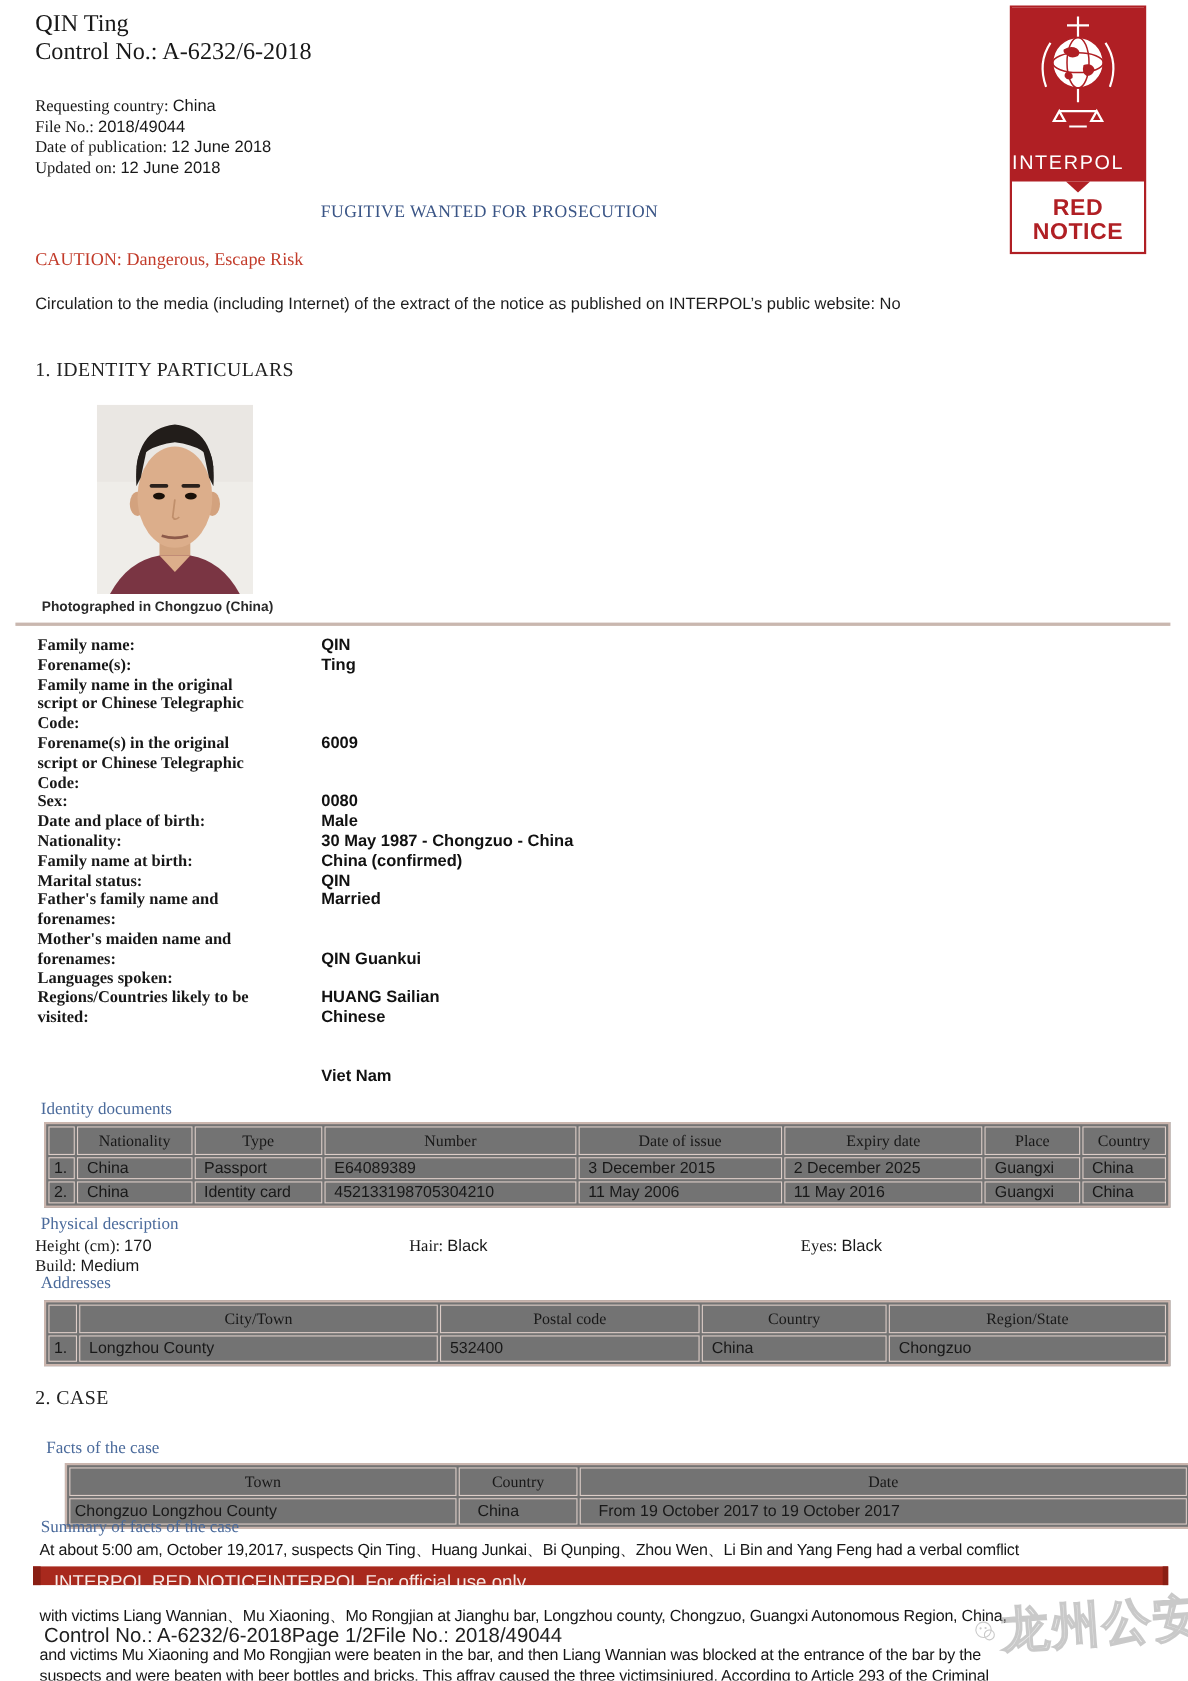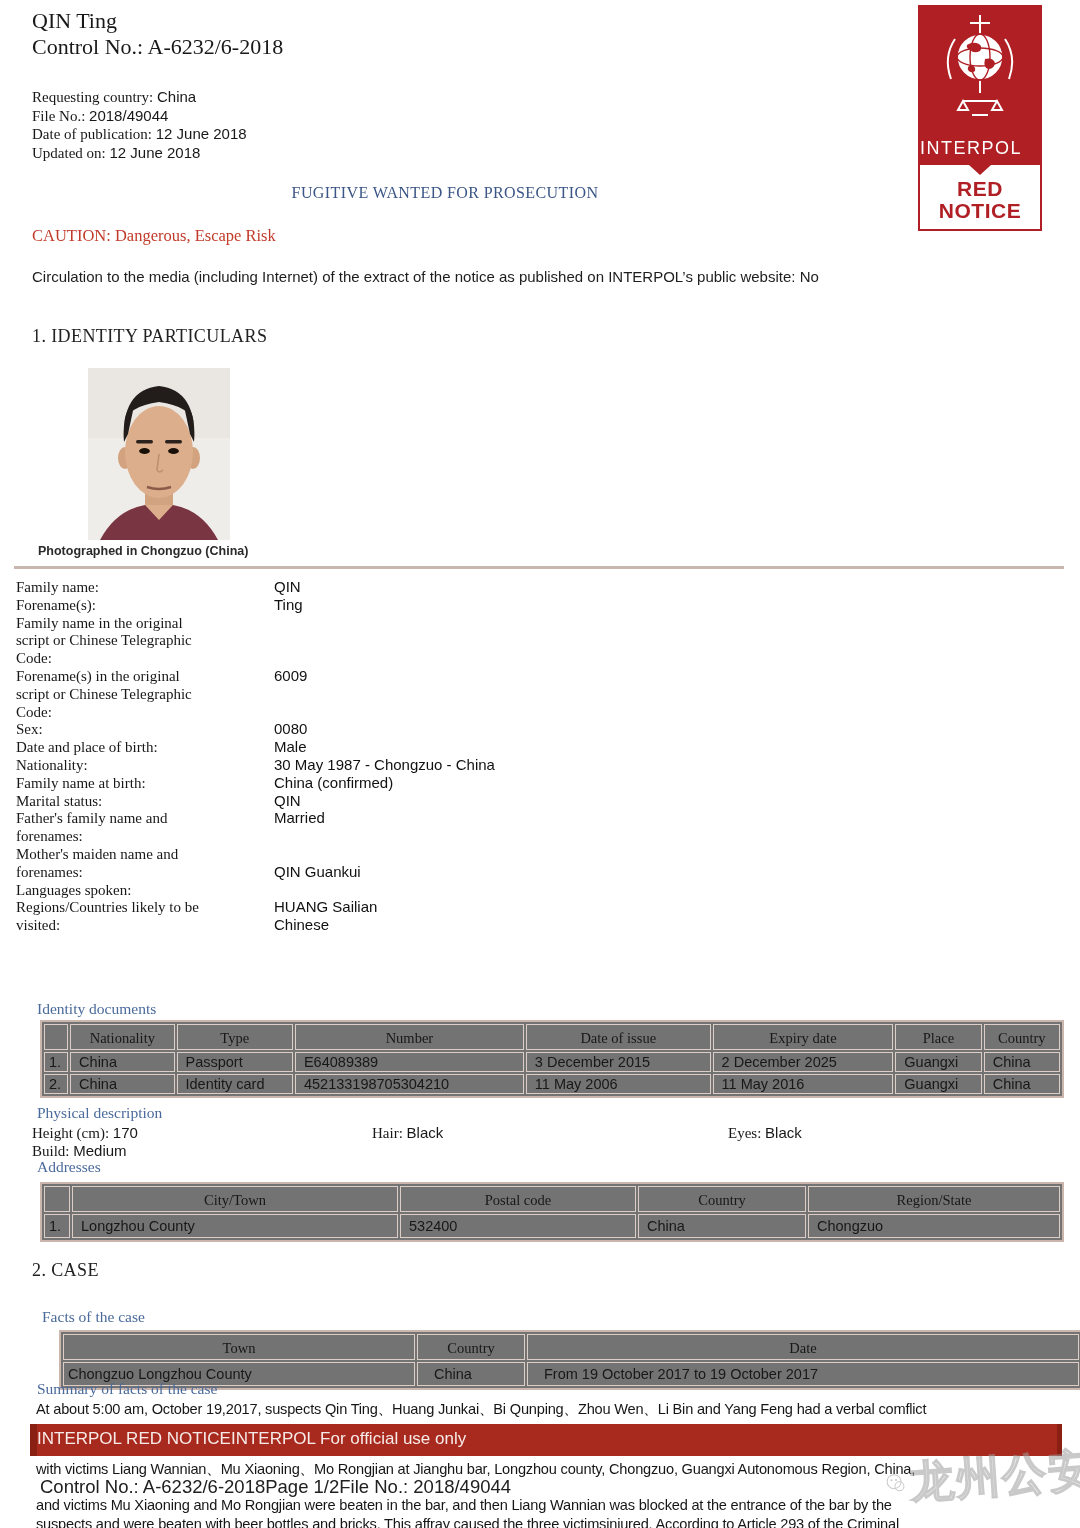--- a/index.html
+++ b/index.html
@@ -35,21 +35,21 @@
   .circulation{left:32px;top:268px;font-size:15px;color:#1d1d1d;}
   .h-main{font-size:18px;letter-spacing:.4px;color:#222;}
   .h-sub{font-size:15.5px;color:var(--subheading-blue);}
 
   
   .photo{left:88px;top:368px;width:142px;height:172px;}
   .photo-caption{left:38px;top:544px;font-size:12.5px;font-weight:600;color:#2a2a2a;}
   .divider{left:14px;top:566px;width:1050px;height:3px;background:#c9b7af;}
 
   
-  .id-lines{left:16px;top:578px;width:1000px;}
+  .id-lines{left:34px;top:578px;width:1000px;font-weight:bold;}
   .id-line{line-height:17.8px;font-size:15px;white-space:nowrap;height:17.8px;}
   .id-label{display:inline-block;width:258px;}
   .id-value{color:#111;}
 
   
   table.doc-table{border-collapse:separate;border-spacing:2px;background:#737373;
         border:2px solid var(--table-border-outer);table-layout:fixed;}
   .doc-table th{border:1px solid var(--table-border-inner);font-family:"Liberation Serif",serif;
         font-size:14.5px;font-weight:normal;text-align:center;padding:5px 2px 2px 2px;vertical-align:bottom;}
   .doc-table td{border:1px solid var(--table-border-inner);
@@ -79,24 +79,24 @@
   .sum-line{left:36px;font-size:14.6px;letter-spacing:-0.2px;white-space:nowrap;
         font-family:"Liberation Sans","DejaVu Sans",sans-serif;color:#161616;}
   .sum1{top:1400px;}
   .sum2{top:1460px;}
   .sum3{top:1497px;}
   .sum4{top:1516px;}
   .footer-line{left:40px;top:1476px;font-size:18.5px;white-space:nowrap;
         font-family:"Liberation Sans","DejaVu Sans",sans-serif;color:#202020;}
 
   
-  .banner{left:30px;top:1424px;width:1032px;height:32px;background:var(--banner-red);
+  .banner{left:30px;top:1424px;width:1032px;height:17px;background:var(--banner-red);
         border-left:7px solid var(--banner-edge);border-right:5px solid var(--banner-edge);
         box-sizing:border-box;color:#f6ebe8;font-family:"Liberation Sans",sans-serif;
-        font-size:17px;line-height:30px;padding-left:0;white-space:nowrap;overflow:hidden;}
+        font-size:17px;line-height:30px;padding-left:12px;white-space:nowrap;overflow:hidden;}
 
   
   .watermark{left:884px;top:1432px;width:210px;height:90px;opacity:.55;
         transform:rotate(-4deg);display:flex;align-items:center;gap:4px;pointer-events:none;}
   .wm-text{font-family:"Liberation Sans","DejaVu Sans",sans-serif;font-size:44px;font-weight:bold;
         color:rgba(165,165,165,0.35);-webkit-text-stroke:1.4px #9e9e9e;letter-spacing:2px;white-space:nowrap;}
 </style>
 </head>
 <body>
 
@@ -188,20 +188,21 @@
       <div class="id-line"><span class="id-label serif">Marital status:</span><span class="id-value sans">QIN</span></div>
       <div class="id-line"><span class="id-label serif">Father's family name and</span><span class="id-value sans">Married</span></div>
       <div class="id-line"><span class="id-label serif">forenames:</span><span class="id-value sans"></span></div>
       <div class="id-line"><span class="id-label serif">Mother's maiden name and</span><span class="id-value sans"></span></div>
       <div class="id-line"><span class="id-label serif">forenames:</span><span class="id-value sans">QIN Guankui</span></div>
       <div class="id-line"><span class="id-label serif">Languages spoken:</span><span class="id-value sans"></span></div>
       <div class="id-line"><span class="id-label serif">Regions/Countries likely to be</span><span class="id-value sans">HUANG Sailian</span></div>
       <div class="id-line"><span class="id-label serif">visited:</span><span class="id-value sans">Chinese</span></div>
       <div class="id-line"><span class="id-label serif"></span><span class="id-value sans"></span></div>
       <div class="id-line"><span class="id-label serif"></span><span class="id-value sans"></span></div>
+      <div class="id-line"><span class="id-label serif"></span><span class="id-value sans">Viet Nam</span></div>
     </div>
 
   <div class="abs h-sub docs-head">Identity documents</div>
   <table class="abs doc-table t-docs">
       <colgroup>
         <col style="width: 24px;">
         <col style="width: 104px;">
         <col style="width: 116px;">
         <col style="width: 228px;">
         <col style="width: 184px;">

